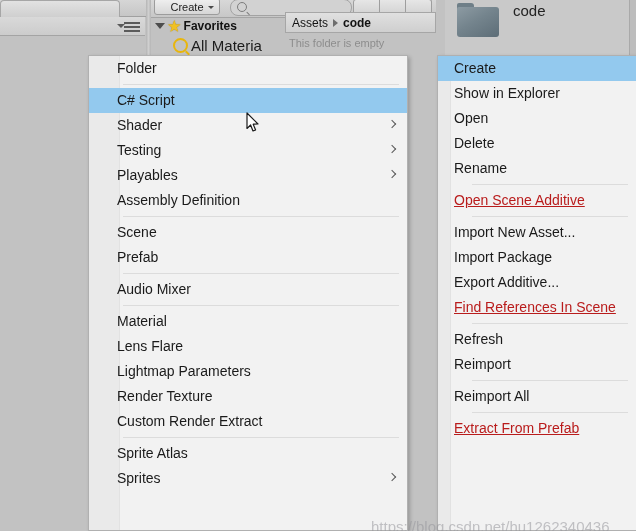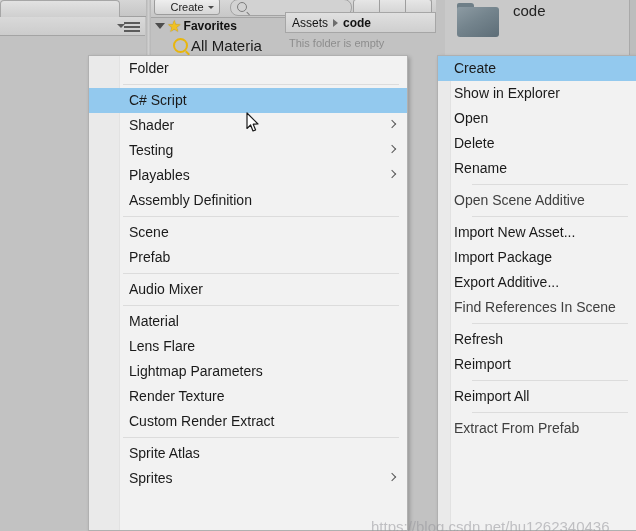--- a/index.html
+++ b/index.html
@@ -214,38 +214,38 @@
     line-height: 25px;
     padding-left: 40px;
     font-size: 14px;
     color: #1a1a1a;
     white-space: nowrap;
     box-sizing: border-box;
   }
   .menu-item.selected {
     background: #93c9ee;
   }
-  .menu-item.disabled { color: #404040; }
+  .menu-item.disabled { color: #b91c1c; text-decoration: underline; }
   .menu-item .chev {
     position: absolute; right: 12px; top: 8px;
     width: 5px; height: 5px;
     border-right: 1.6px solid #575757;
     border-top: 1.6px solid #575757;
     transform: rotate(45deg);
   }
   .menu-sep {
     height: 1px; background: #dcdcdc; margin: 3px 8px 3px 34px;
   }
 
   #create-submenu {
     left: 88px; top: 55px; width: 320px; height: 476px;
     overflow: hidden;
   }
   #create-submenu .menu-gutter { width: 30px; }
-  #create-submenu .menu-item { padding-left: 40px; }
+  #create-submenu .menu-item { padding-left: 28px; }
 
   #context-menu {
     left: 437px; top: 55px; width: 199px; height: 476px;
     overflow: hidden;
     border-right: none;
   }
   #context-menu .menu-gutter { width: 12px; }
   #context-menu .menu-item { padding-left: 16px; }
 
   

